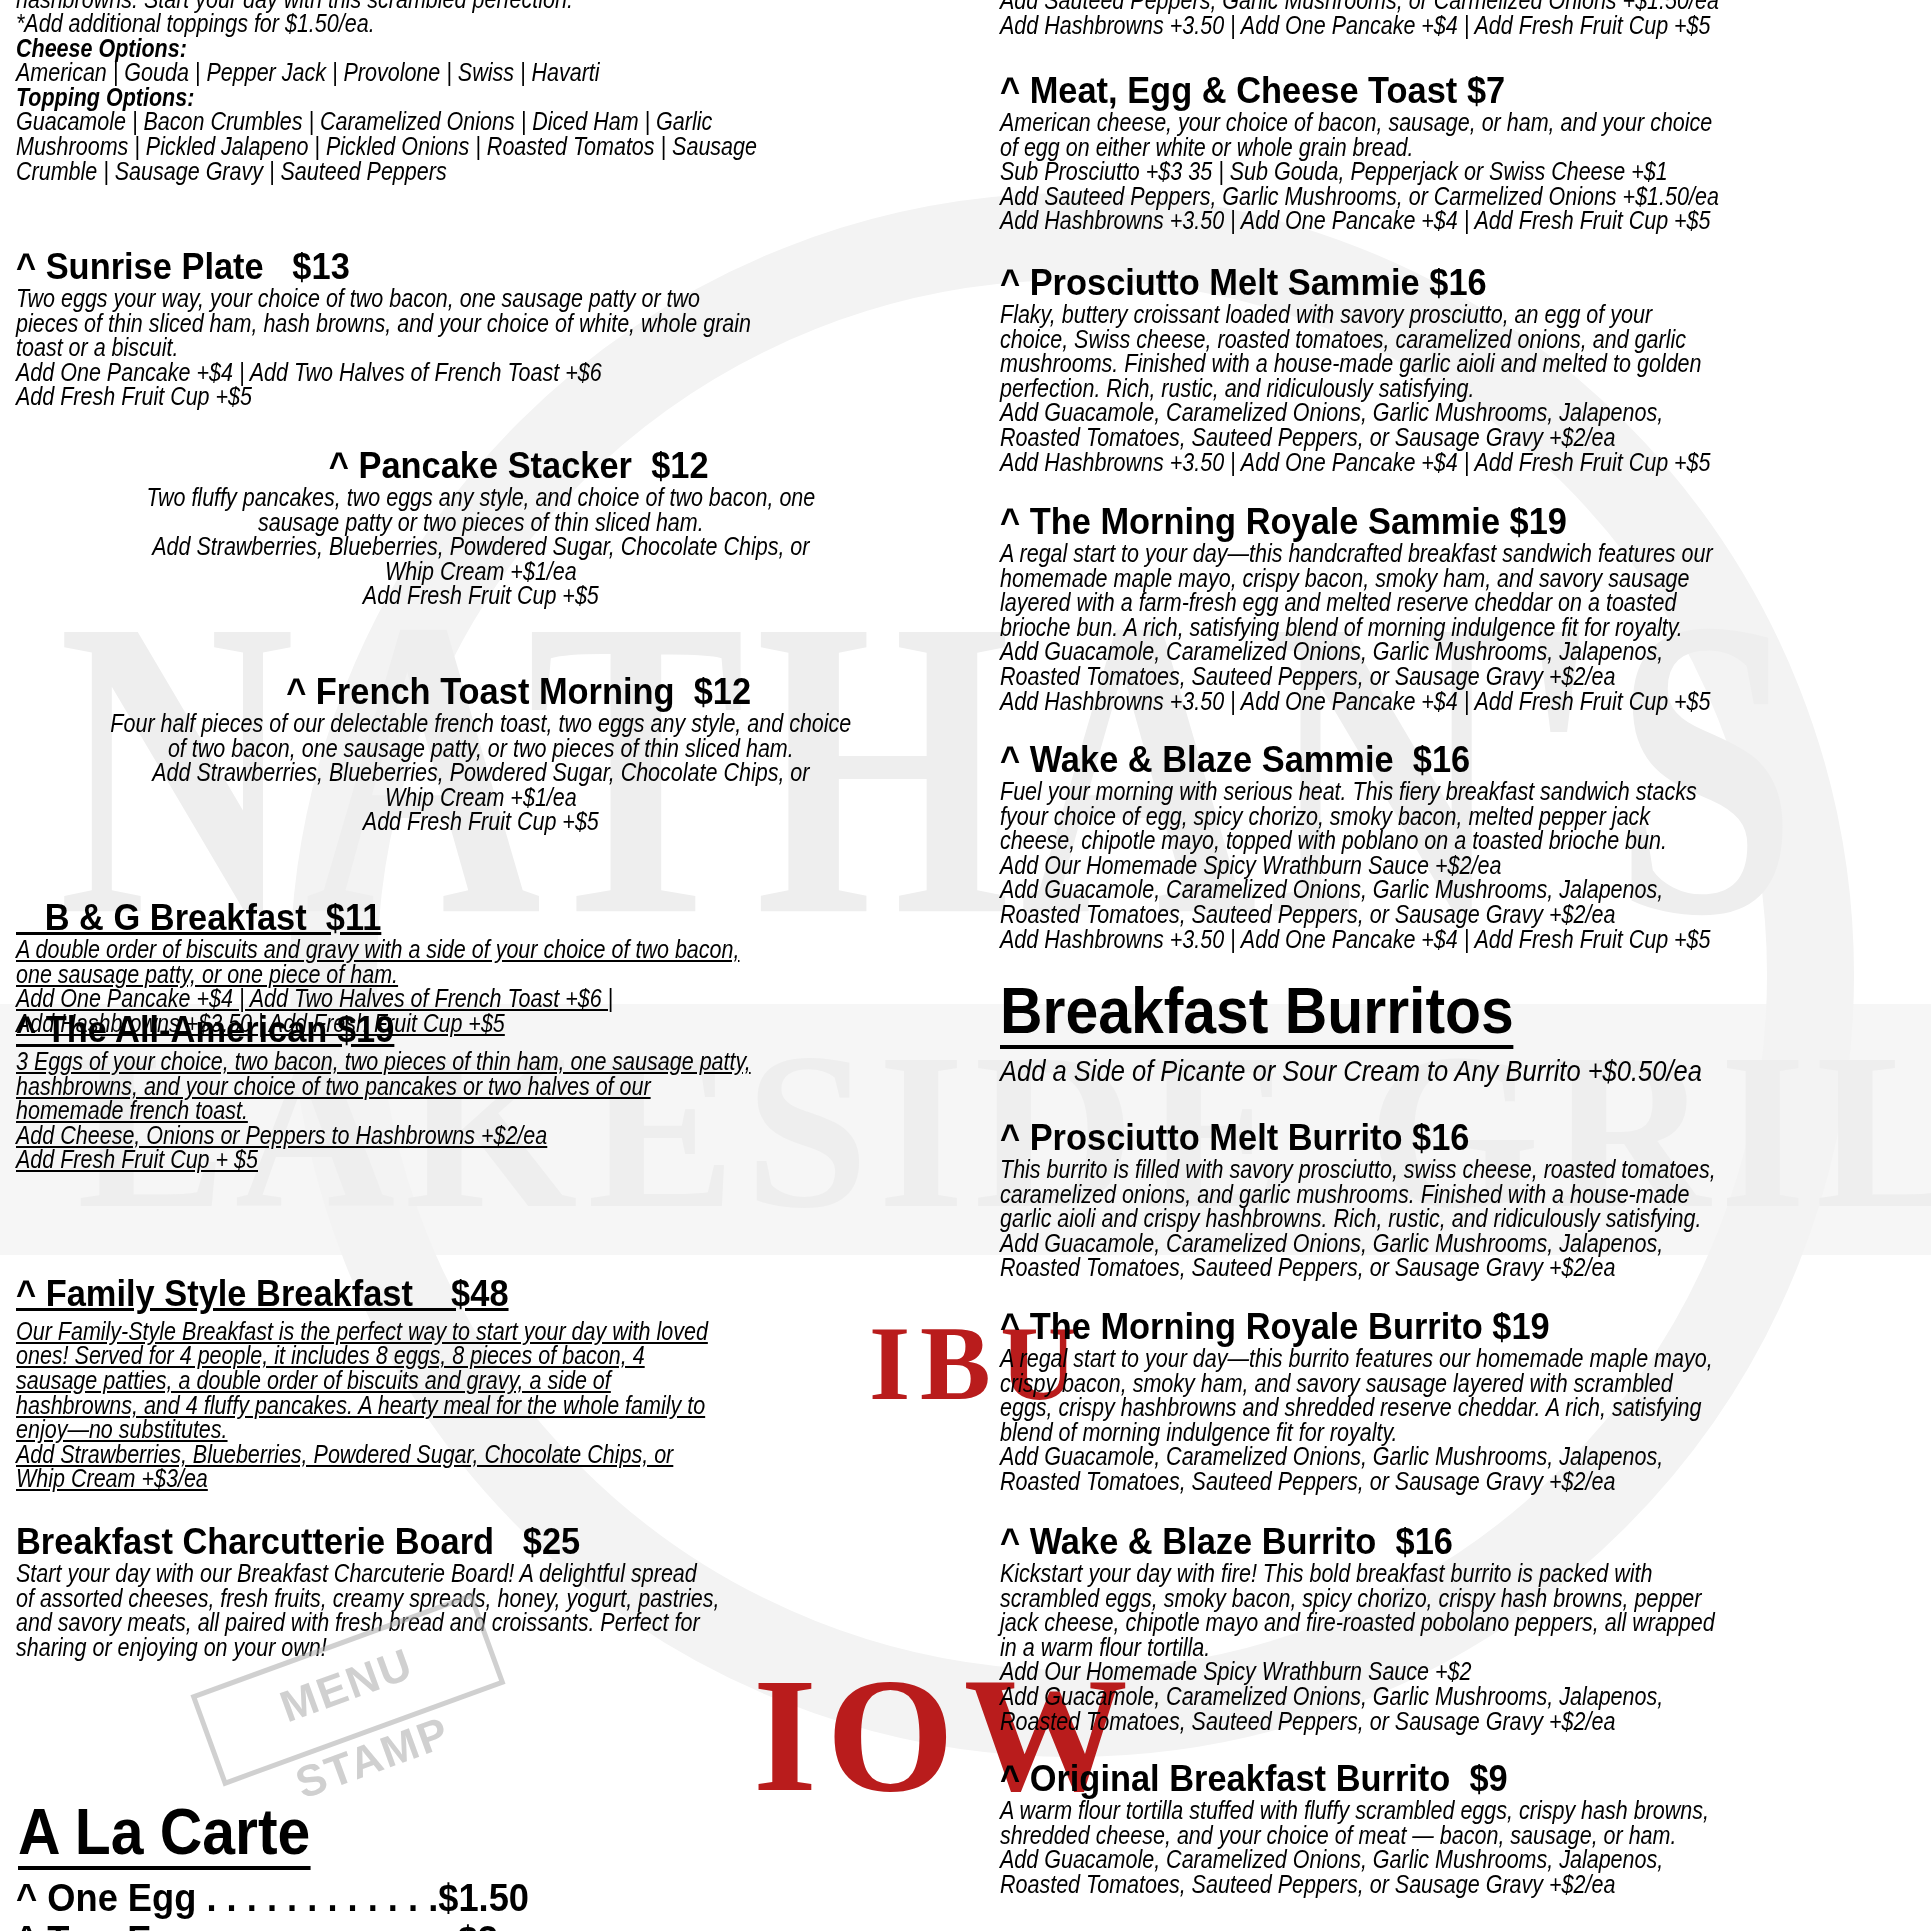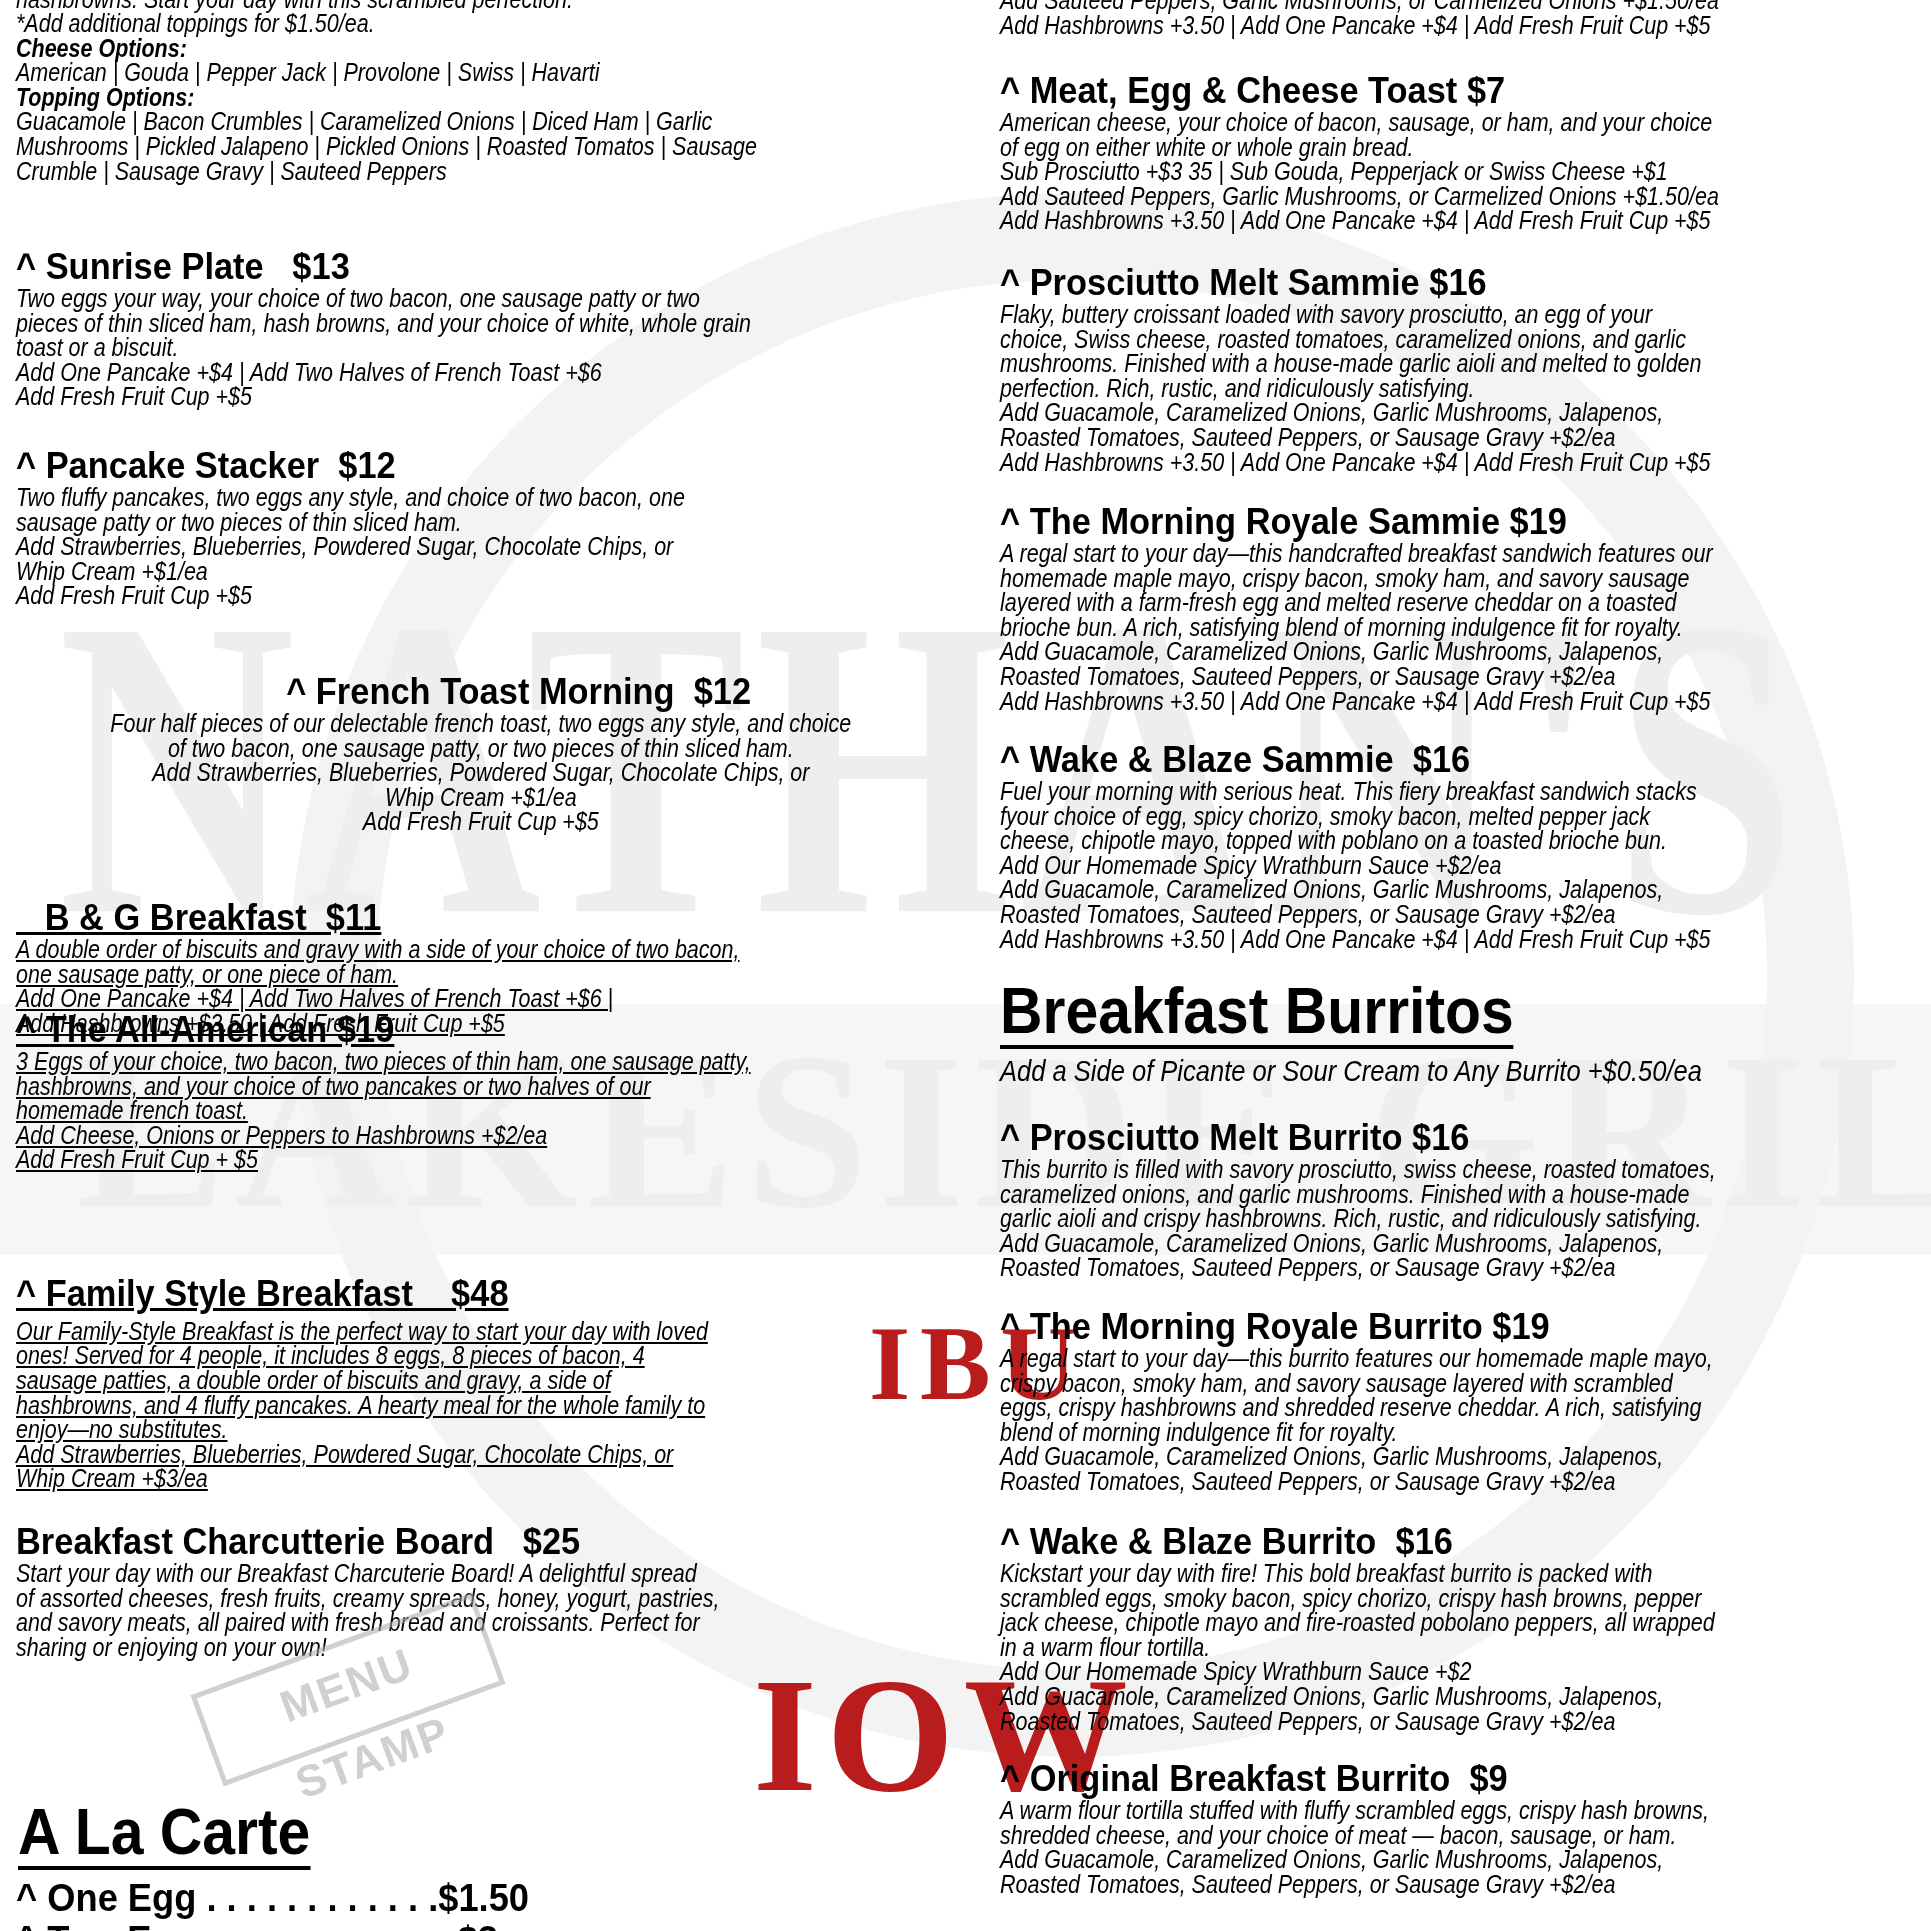--- a/index.html
+++ b/index.html
@@ -82,21 +82,21 @@
 
   <div class="item" style="top:247px;">
     <div class="item-title">^ Sunrise Plate   $13</div>
     <div class="item-desc">Two eggs your way, your choice of two bacon, one sausage patty or two
 pieces of thin sliced ham, hash browns, and your choice of white, whole grain
 toast or a biscuit.</div>
     <div class="item-addon">Add One Pancake +$4  |  Add Two Halves of French Toast +$6
 Add Fresh Fruit Cup +$5</div>
   </div>
 
-  <div class="item" style="top:446px;">
+  <div class="item" style="top:446px;text-align:center;">
     <div class="item-title">^ Pancake Stacker  $12</div>
     <div class="item-desc">Two fluffy pancakes, two eggs any style, and choice of two bacon, one
 sausage patty or two pieces of thin sliced ham.</div>
     <div class="item-addon">Add Strawberries, Blueberries, Powdered Sugar, Chocolate Chips, or
 Whip Cream +$1/ea
 Add Fresh Fruit Cup +$5</div>
   </div>
 
   <div class="item" style="top:672px;text-align:center;">
     <div class="item-title">^ French Toast Morning  $12</div>

